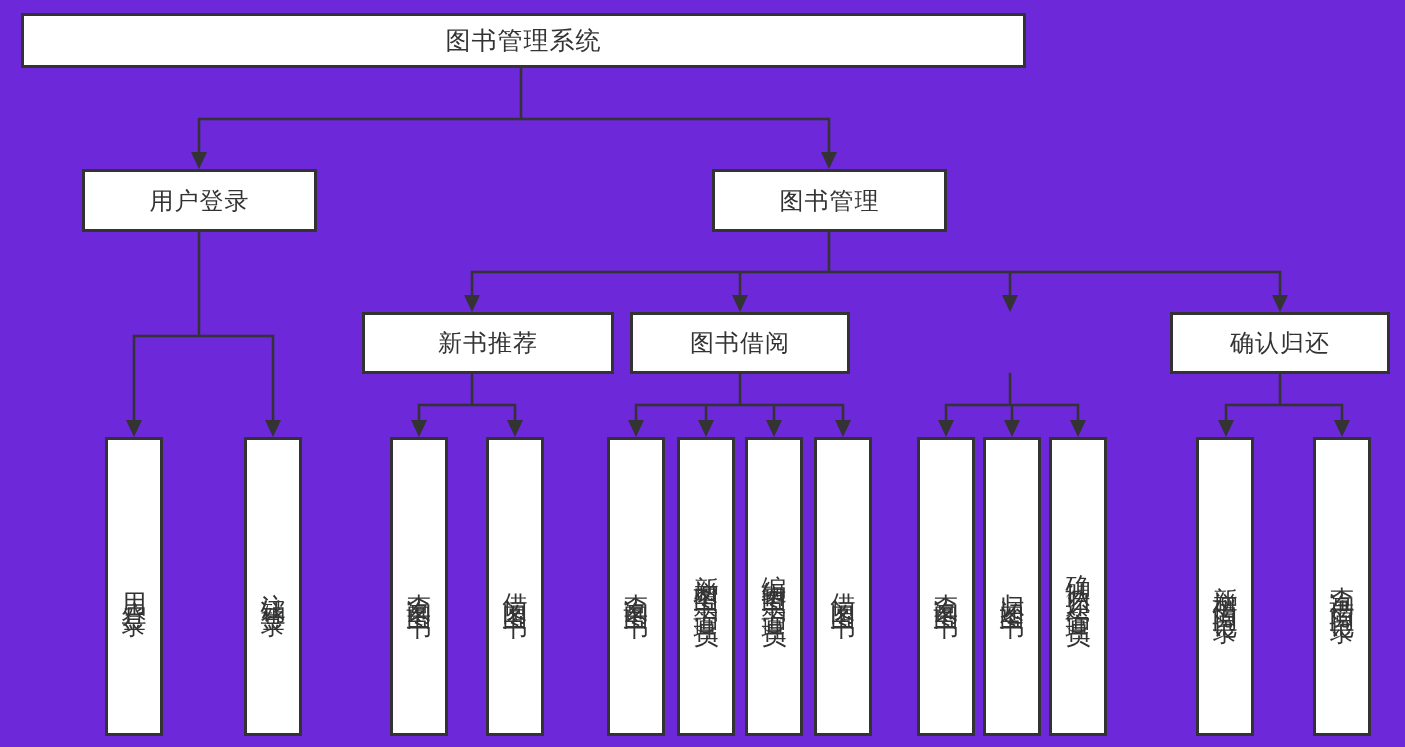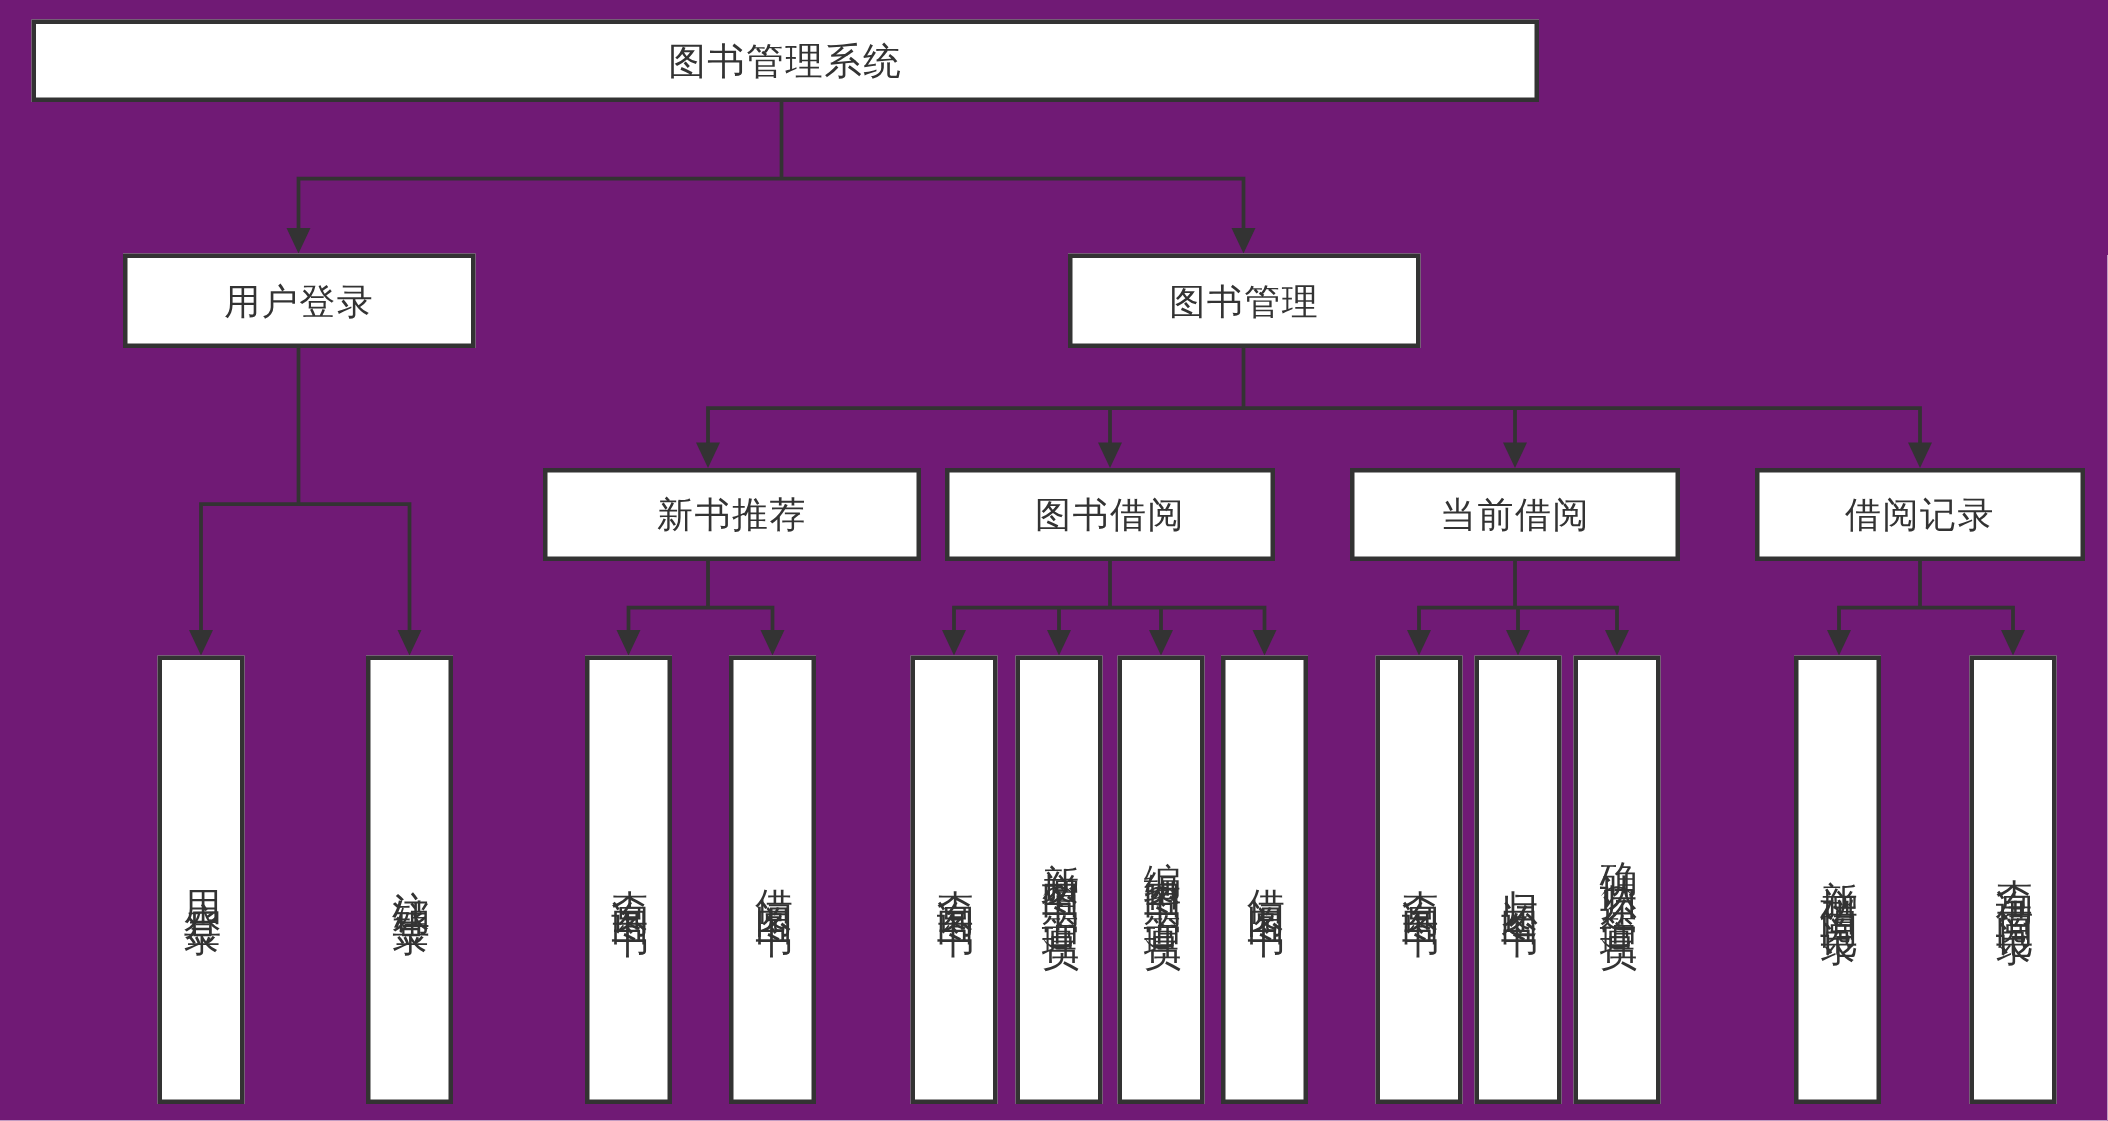--- a/index.html
+++ b/index.html
@@ -4,21 +4,21 @@
 <style>
   html, body {
     margin: 0;
     padding: 0;
     background: #ffffff;
   }
   .stage {
     position: relative;
     width: 1405px;
     height: 747px;
-    background: #701a75;
+    background: #6d28d9;
     font-family: "Liberation Sans", sans-serif;
     color: #333333;
     overflow: hidden;
   }
   .connectors {
     position: absolute;
     left: 0;
     top: 0;
     width: 1405px;
     height: 747px;
@@ -106,22 +106,21 @@
     </g>
   </svg>
 
   <div class="node h-node root-node" style="left:21px; top:13px; width:1005px; height:55px;">图书管理系统</div>
 
   <div class="node h-node" style="left:82px; top:169px; width:235px; height:63px;">用户登录</div>
   <div class="node h-node" style="left:712px; top:169px; width:235px; height:63px;">图书管理</div>
 
   <div class="node h-node" style="left:362px; top:312px; width:252px; height:62px;">新书推荐</div>
   <div class="node h-node" style="left:630px; top:312px; width:220px; height:62px;">图书借阅</div>
-  <div class="node h-node" style="left:900px; top:312px; width:220px; height:62px;">当前借阅</div>
-  <div class="node h-node" style="left:1170px; top:312px; width:220px; height:62px;">借阅记录</div>
+  <div class="node h-node" style="left:1170px; top:312px; width:220px; height:62px;">确认归还</div>
 
   <div class="node v-node" style="left:105px; top:437px; width:58px; height:299px;">用户登录</div>
   <div class="node v-node" style="left:244px; top:437px; width:58px; height:299px;">注销登录</div>
 
   <div class="node v-node" style="left:390px; top:437px; width:58px; height:299px;">查询图书</div>
   <div class="node v-node" style="left:486px; top:437px; width:58px; height:299px;">借阅图书</div>
 
   <div class="node v-node" style="left:607px; top:437px; width:58px; height:299px;">查询图书</div>
   <div class="node v-node" style="left:677px; top:437px; width:58px; height:299px;">新增图书（管理员）</div>
   <div class="node v-node" style="left:745px; top:437px; width:58px; height:299px;">编辑图书（管理员）</div>

